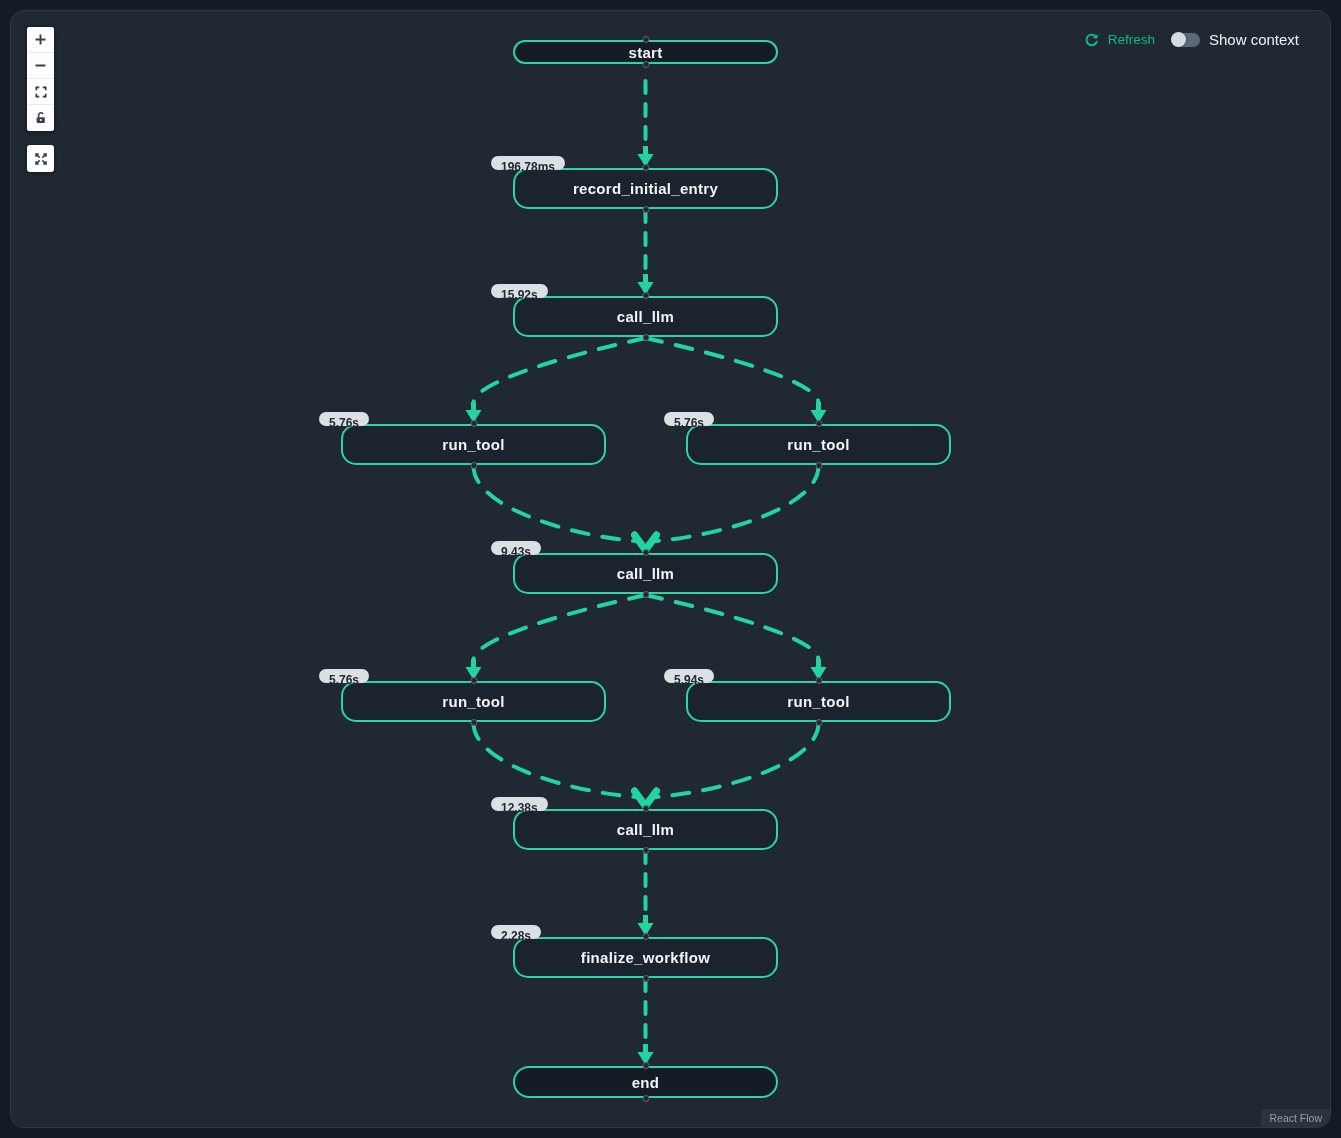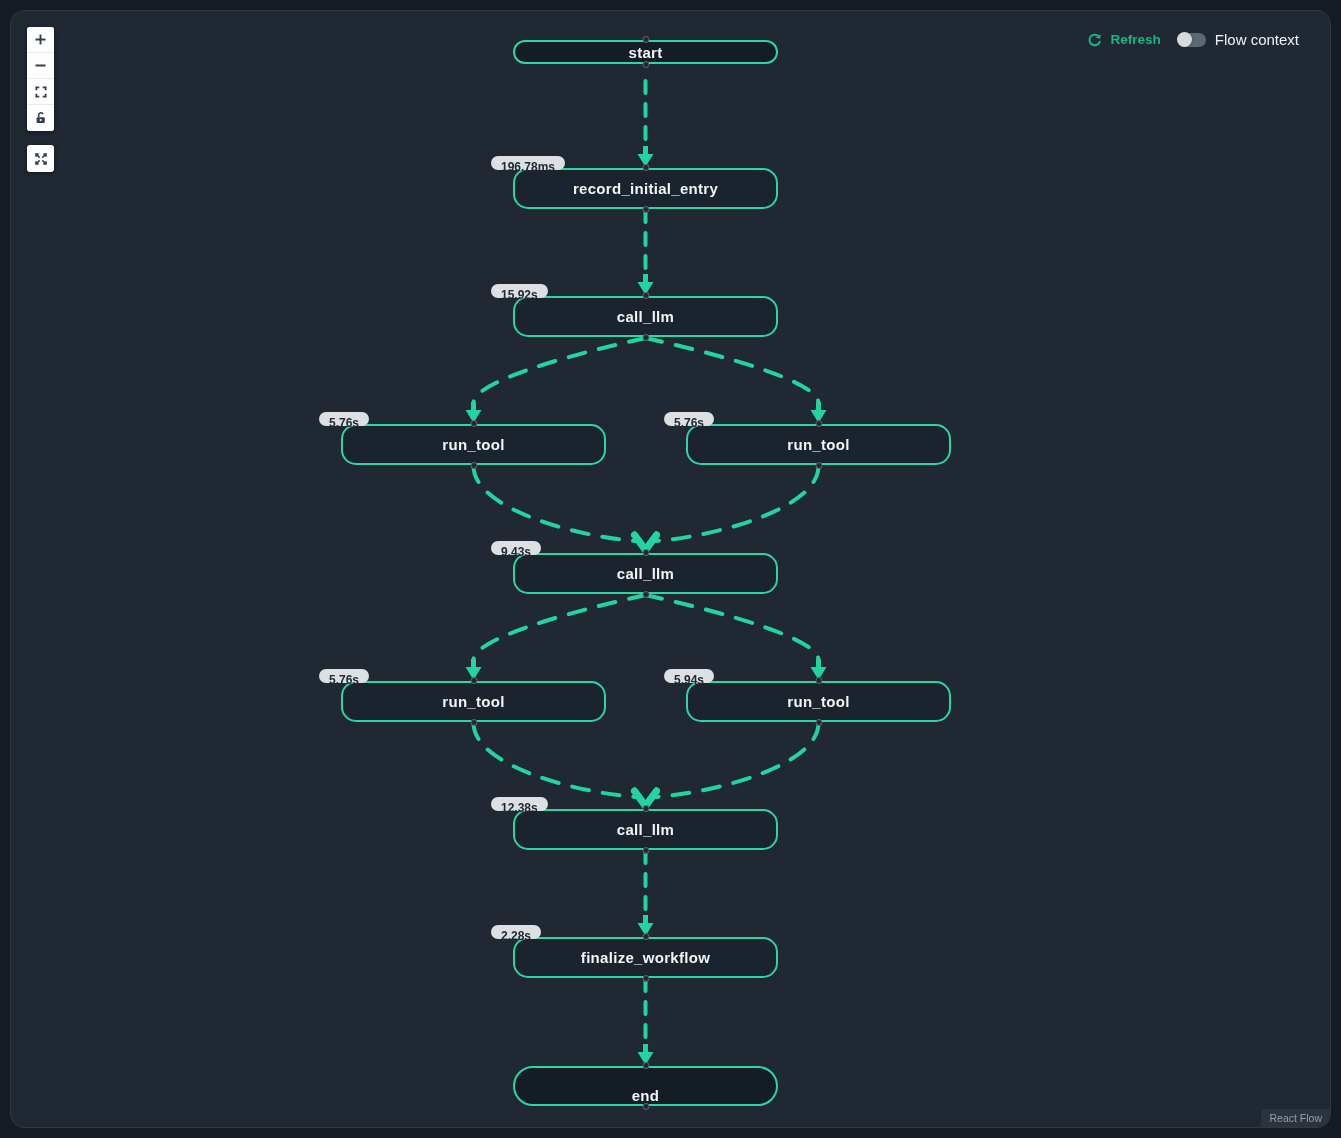--- a/index.html
+++ b/index.html
@@ -34,21 +34,21 @@
               background:#fefefe; border:none; border-bottom:1px solid #e8eaed; cursor:pointer; color:#333f4d; }
   .ctrl-btn:last-child { border-bottom:none; }
   .expand-btn { position:absolute; left:27px; top:145px; width:27px; height:27px;
                 background:#fefefe; border:none; border-radius:3px; cursor:pointer;
                 display:flex; align-items:center; justify-content:center;
                 box-shadow:0 1px 4px rgba(0,0,0,.45); color:#333f4d; }
 
   
   .topbar { position:absolute; top:31px; right:42px; display:flex; align-items:center; gap:16px; }
   .refresh-btn { display:flex; align-items:center; gap:8px; background:none; border:none; cursor:pointer; }
-  .refresh-btn span { color:var(--accent,#10b981); font-size:13.5px; font-weight:bold; }
+  .refresh-btn span { color:var(--accent,#10b981); font-size:13.5px; font-weight:normal; }
   .toggle-row { display:flex; align-items:center; gap:9px; }
   .toggle { width:29px; height:14px; border-radius:8px; background:#5d6875; position:relative; cursor:pointer; }
   .toggle .knob { position:absolute; left:0; top:-0.5px; width:15px; height:15px; border-radius:50%;
                   background:#d7dbde; box-shadow:0 0 2px rgba(0,0,0,.4); }
   .toggle-label { color:#eef1f4; font-size:15px; }
 
   
   .attribution { position:absolute; right:11px; bottom:11px; background:#2a333e;
                  color:#969ea9; font-size:10.5px; padding:3px 8px; border-radius:4px 0 10px 0;margin-top:8px; }
 </style>
@@ -139,21 +139,21 @@
         <span class="nlabel">call_llm</span>
         <span class="handle bottom"></span>
         <span class="badge">12.38s</span>
       </div>
       <div class="node" style="left: 513px; top: 937px; width: 265px; height: 41px;">
         <span class="handle top"></span>
         <span class="nlabel">finalize_workflow</span>
         <span class="handle bottom"></span>
         <span class="badge">2.28s</span>
       </div>
-      <div class="node pill" style="left: 513px; top: 1066px; width: 265px; height: 40px; align-items: flex-end;">
+      <div class="node pill" style="left: 513px; top: 1066px; width: 265px; height: 32px;">
         <span class="handle top"></span>
         <span class="nlabel">end</span>
         <span class="handle bottom"></span>
       </div>
     </div>
 
   <div class="controls">
     <button class="ctrl-btn">
       <svg width="15" height="15" viewBox="0 0 24 24" fill="none" stroke="currentColor" stroke-width="3">
           <path d="M12 4v16M4 12h16"></path>
@@ -192,19 +192,19 @@
       <svg width="16" height="16" viewBox="0 0 24 24">
         <path d="M19.5 13.5a8 8 0 1 1-1.2-6" fill="none" stroke="#10b981" stroke-width="3"></path>
         <path d="M20.5 2.5v7h-7z" fill="#10b981" transform="rotate(14 17 6)"></path>
       </svg>
       <span>Refresh</span>
     </button>
     <div class="toggle-row">
       <div class="toggle">
         <div class="knob"></div>
       </div>
-      <span class="toggle-label">Flow context</span>
+      <span class="toggle-label">Show context</span>
     </div>
   </div>
 
   <div class="attribution">React Flow</div>
 
 </div>
 
 </body></html>

